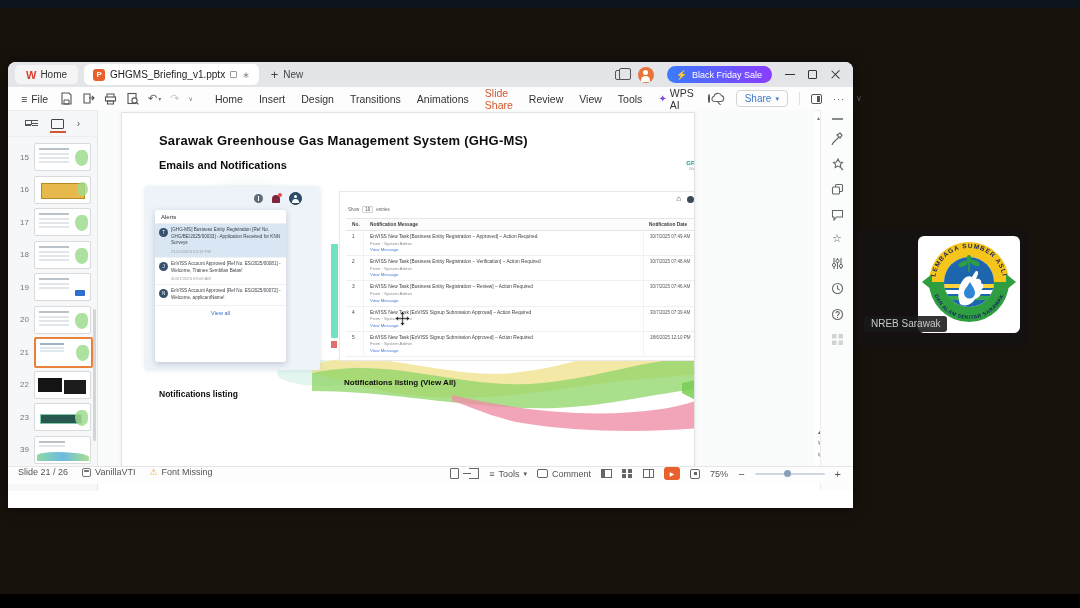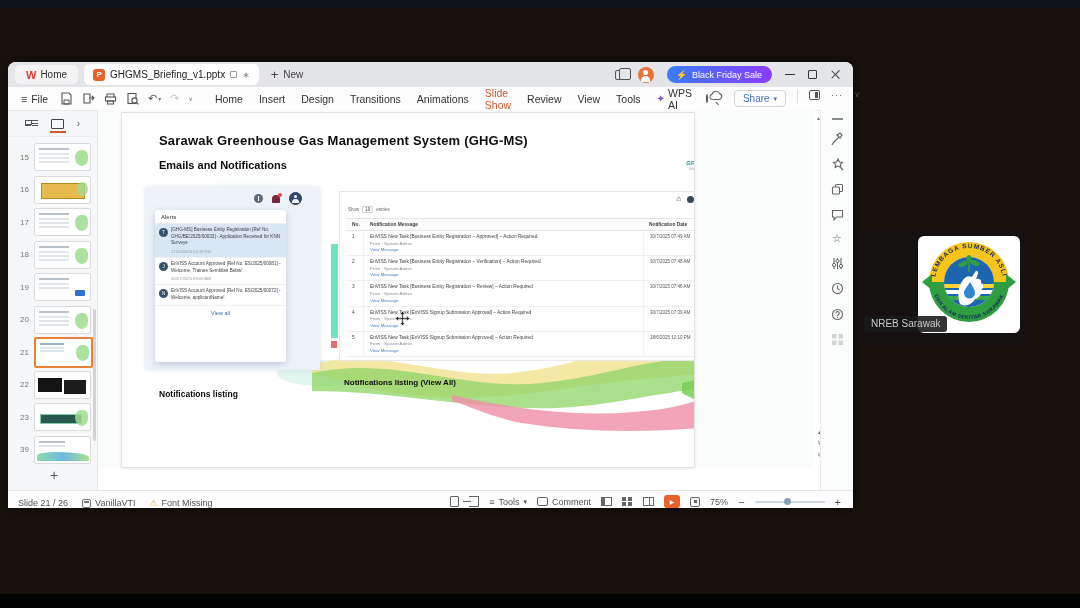--- a/index.html
+++ b/index.html
@@ -43,21 +43,21 @@
   .g-undo { font-size:11px; color:#555; } .g-redo { font-size:11px; color:#c6c6c6; }
   .g-caret { font-size:6px; color:#777; }
   .menus { display:flex; align-items:center; gap:16px; margin-left:22px; }
   .menu { color:#333; cursor:default; }
   .menu.active { color:#d2572c; position:relative; }
   .menu.active::after { content:""; position:absolute; left:0; right:0; bottom:-5px; height:2px; background:#d2572c; border-radius:1px; }
   .wpsai { display:flex; align-items:center; gap:3px; margin-left:16px; }
   .sparkle { color:#7a4ae0; font-size:10px; }
   .srch { width:9px; height:9px; border:1.3px solid #555; border-radius:50%; position:relative; margin-left:14px; }
   .srch::after { content:""; position:absolute; left:8px; top:8px; width:4px; height:1.4px; background:#555; transform:rotate(45deg); }
-  .tr-right { margin-left:auto; display:flex; align-items:flex-start; gap:11px; padding-right:10px; }
+  .tr-right { margin-left:auto; display:flex; align-items:center; gap:11px; padding-right:10px; }
   .sharebox { display:flex; align-items:center; gap:4px; border:1px solid #d4d4d4; border-radius:4px; height:17px; padding:0 8px; color:#3e78c9; font-size:10px; }
   .vsep { width:1px; height:13px; background:#e0e0e0; }
   .ic-panel { width:11px; height:10px; border:1.2px solid #555; border-radius:2px; position:relative; }
   .ic-panel::after { content:""; position:absolute; right:1px; top:1px; width:3px; height:6px; background:#555; }
   .dots { color:#555; font-size:9px; letter-spacing:1px; }
   .carot { color:#555; font-size:8px; }
 
   
   .thpanel { position:absolute; left:0; top:49px; width:90px; height:380px; background:#f6f7f8; border-right:1px solid #e6e6e6; }
   .th-head { display:flex; align-items:center; gap:13px; justify-content:center; height:26px; border-bottom:1px solid #eee; }
@@ -162,21 +162,21 @@
   .notesbar span { margin-left:10px; font-size:9px; color:#b5b5b5; }
 
   
   .rbar { position:absolute; left:812px; top:48px; width:33px; height:380px; background:#fbfcfc; border-left:1px solid #ebebeb; display:flex; flex-direction:column; align-items:center; padding-top:8px; gap:12.5px; }
   .rbar svg { display:block; }
   .rb-dash { width:11px; height:1.5px; background:#8a8a8a; }
   .rb-star { font-size:11px; color:#666; line-height:1; }
   .rb-dim { opacity:.35; }
 
   
-  .statusbar { position:absolute; left:0; top:428px; width:845px; height:18px; background:#fdfdfd; border-top:1px solid #e6e6e6; display:flex; align-items:flex-end; font-size:9px; color:#555; }
+  .statusbar { position:absolute; left:0; top:404px; width:845px; height:18px; background:#fdfdfd; border-top:1px solid #e6e6e6; display:flex; align-items:flex-start; font-size:9px; color:#555; }
   .sb-l { display:flex; align-items:center; gap:14px; margin-left:10px; }
   .sb-theme { display:flex; align-items:center; gap:4px; }
   .ic-theme { width:9px; height:9px; border:1px solid #777; border-radius:2px; position:relative; }
   .ic-theme::after { content:""; position:absolute; left:1px; top:1px; width:5px; height:2px; background:#777; }
   .sb-warn { display:flex; align-items:center; gap:4px; }
   .warn { color:#eda33c; font-size:9px; }
   .sb-r { margin-left:auto; display:flex; align-items:center; gap:10px; padding-right:12px; }
   .ic-note { width:9px; height:11px; border:1px solid #666; border-radius:1px; }
   .ic-door { width:10px; height:11px; border:1px solid #666; border-left:none; position:relative; }
   .ic-door::after { content:""; position:absolute; left:-6px; top:4px; width:8px; height:1.4px; background:#666; }
@@ -272,21 +272,21 @@
         <span class="g-redo">↷</span>
         <span class="g-caret">∨</span>
       </div>
       <div class="menus">
 
       <span class="menu">Home</span>
           <span class="menu">Insert</span>
           <span class="menu">Design</span>
           <span class="menu">Transitions</span>
           <span class="menu">Animations</span>
-          <span class="menu active">Slide Show</span>
+          <span class="menu active">Slide Share</span>
           <span class="menu">Review</span>
           <span class="menu">View</span>
           <span class="menu">Tools</span>
         </div>
       <div class="wpsai">
         <span class="sparkle">✦</span>
         <span>WPS AI</span>
       </div>
       <span class="srch"></span>
       <div class="tr-right">

